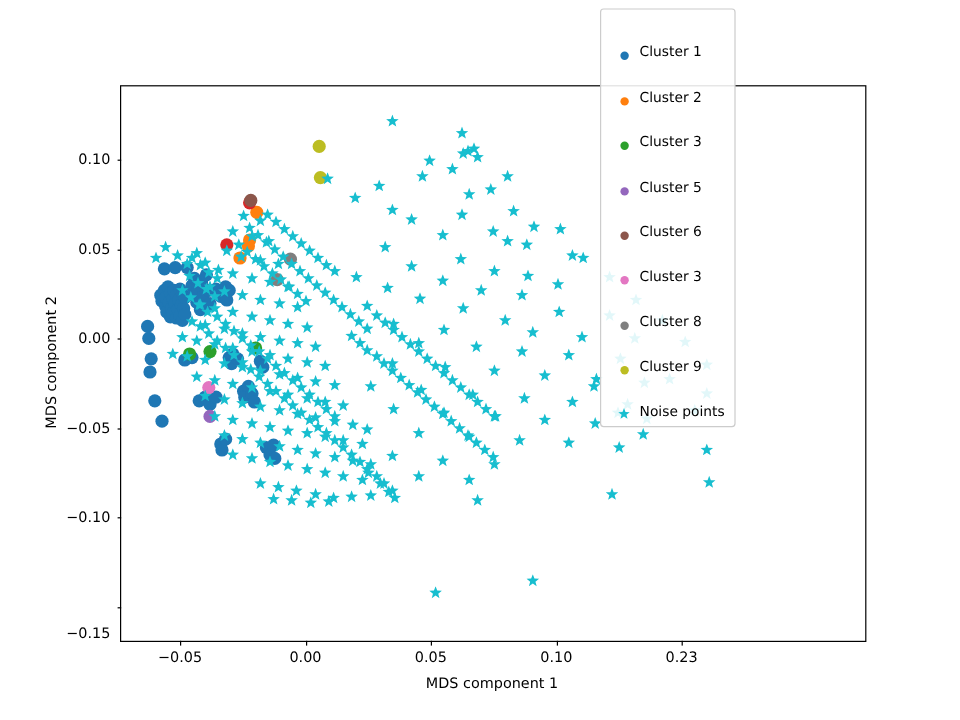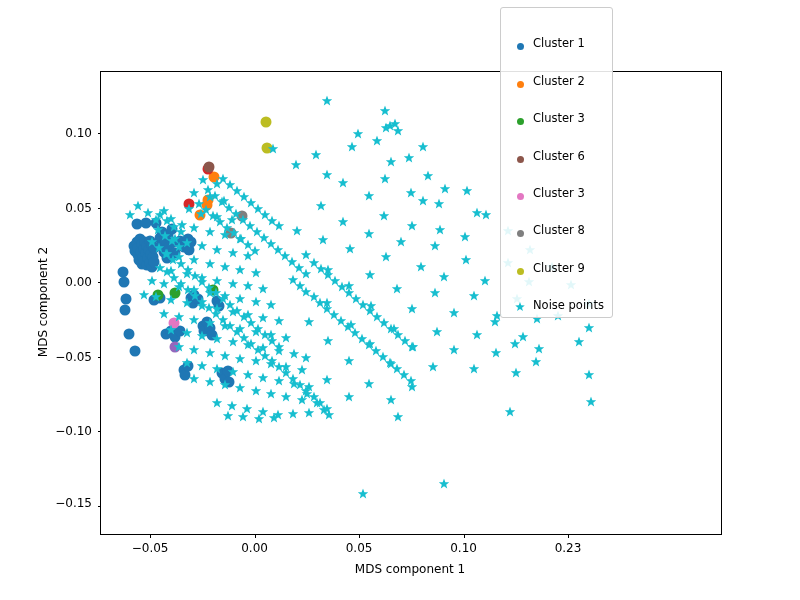--- a/index.html
+++ b/index.html
@@ -1253,21 +1253,21 @@
         <div class="ticklabel-x" style="left: 49.1068px;">−0.05</div>
         <div class="tick-x" style="left: 153.589px;"></div>
         <div class="ticklabel-x" style="left: 153.589px;">0.00</div>
         <div class="tick-x" style="left: 258.072px;"></div>
         <div class="ticklabel-x" style="left: 258.072px;">0.05</div>
         <div class="tick-x" style="left: 362.555px;"></div>
         <div class="ticklabel-x" style="left: 362.555px;">0.10</div>
         <div class="tick-x" style="left: 467.037px;"></div>
         <div class="ticklabel-x" style="left: 467.037px;">0.23</div>
         <div class="tick-y" style="top: 433.572px;"></div>
-        <div class="ticklabel-y" style="top: 431px;">−0.15</div>
+        <div class="ticklabel-y" style="top: 456px;">−0.15</div>
         <div class="tick-y" style="top: 359.151px;"></div>
         <div class="ticklabel-y" style="top: 359.151px;">−0.10</div>
         <div class="tick-y" style="top: 284.731px;"></div>
         <div class="ticklabel-y" style="top: 284.731px;">−0.05</div>
         <div class="tick-y" style="top: 210.311px;"></div>
         <div class="ticklabel-y" style="top: 210.311px;">0.00</div>
         <div class="tick-y" style="top: 135.891px;"></div>
         <div class="ticklabel-y" style="top: 135.891px;">0.05</div>
         <div class="tick-y" style="top: 61.471px;"></div>
         <div class="ticklabel-y" style="top: 61.471px;">0.10</div>
@@ -1288,20 +1288,26 @@
         <span class="legend-marker">
           <span class="legend-dot" style="background: rgb(255, 127, 14);"></span>
         </span>
         <span class="legend-label">Cluster 2</span>
       </div>
       <div class="legend-row">
         <span class="legend-marker">
           <span class="legend-dot" style="background: rgb(44, 160, 44);"></span>
         </span>
         <span class="legend-label">Cluster 3</span>
+      </div>
+      <div class="legend-row">
+        <span class="legend-marker">
+          <span class="legend-dot" style="background: rgb(148, 103, 189);"></span>
+        </span>
+        <span class="legend-label">Cluster 5</span>
       </div>
       <div class="legend-row">
         <span class="legend-marker">
           <span class="legend-dot" style="background: rgb(140, 86, 75);"></span>
         </span>
         <span class="legend-label">Cluster 6</span>
       </div>
       <div class="legend-row">
         <span class="legend-marker">
           <span class="legend-dot" style="background: rgb(227, 119, 194);"></span>

